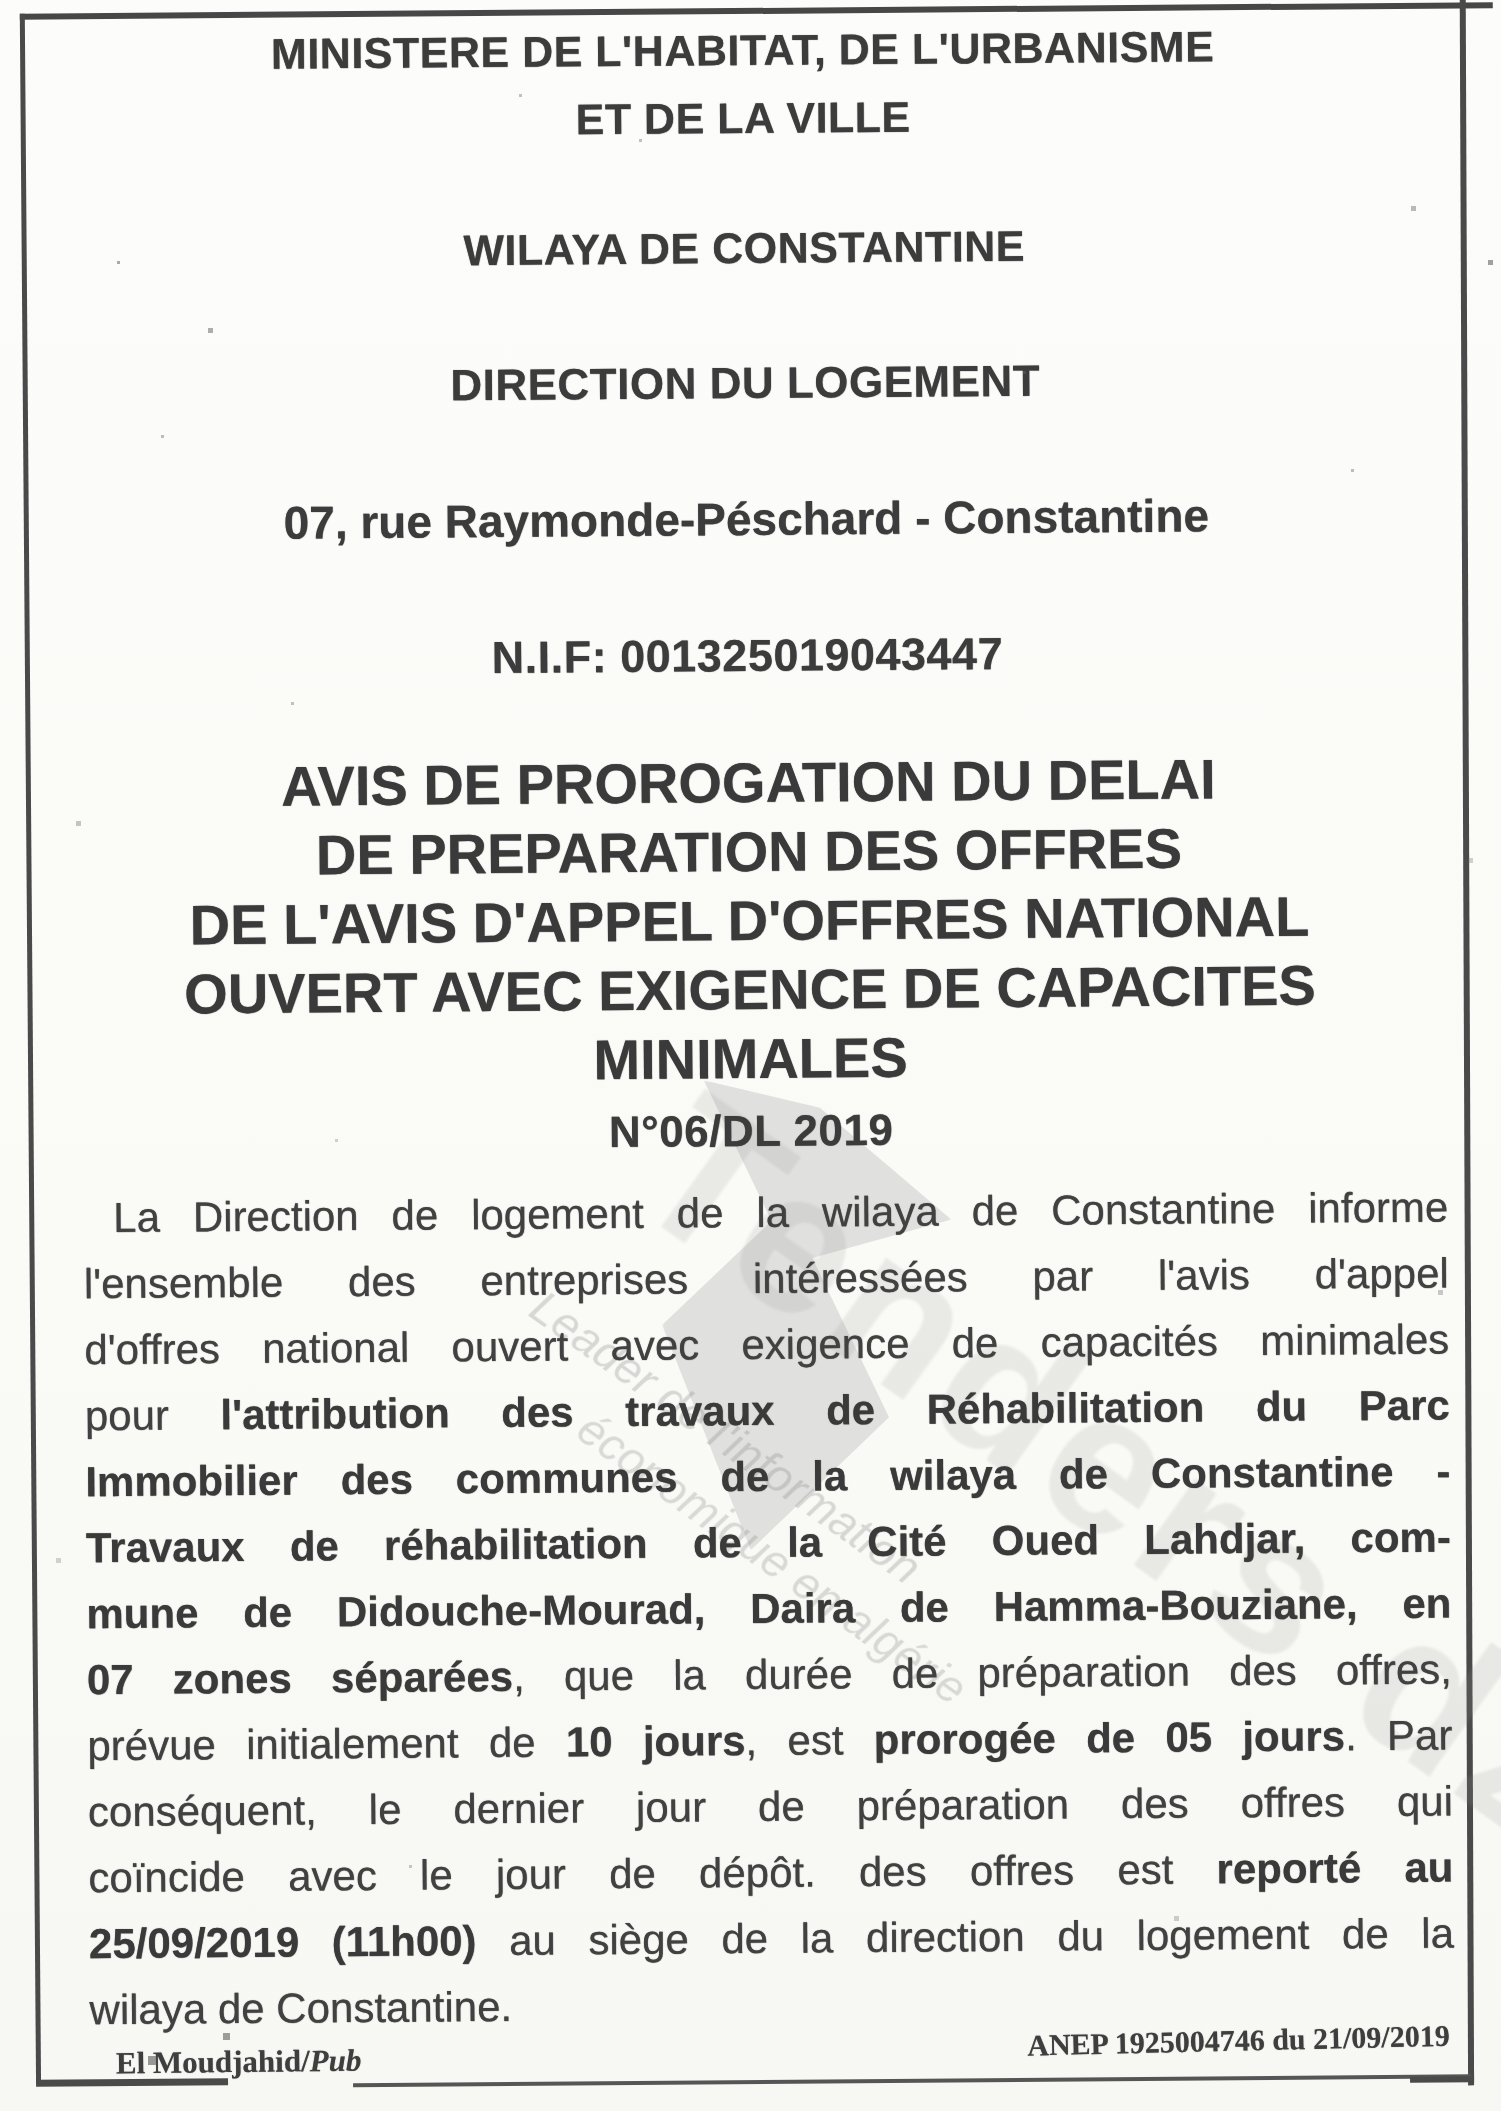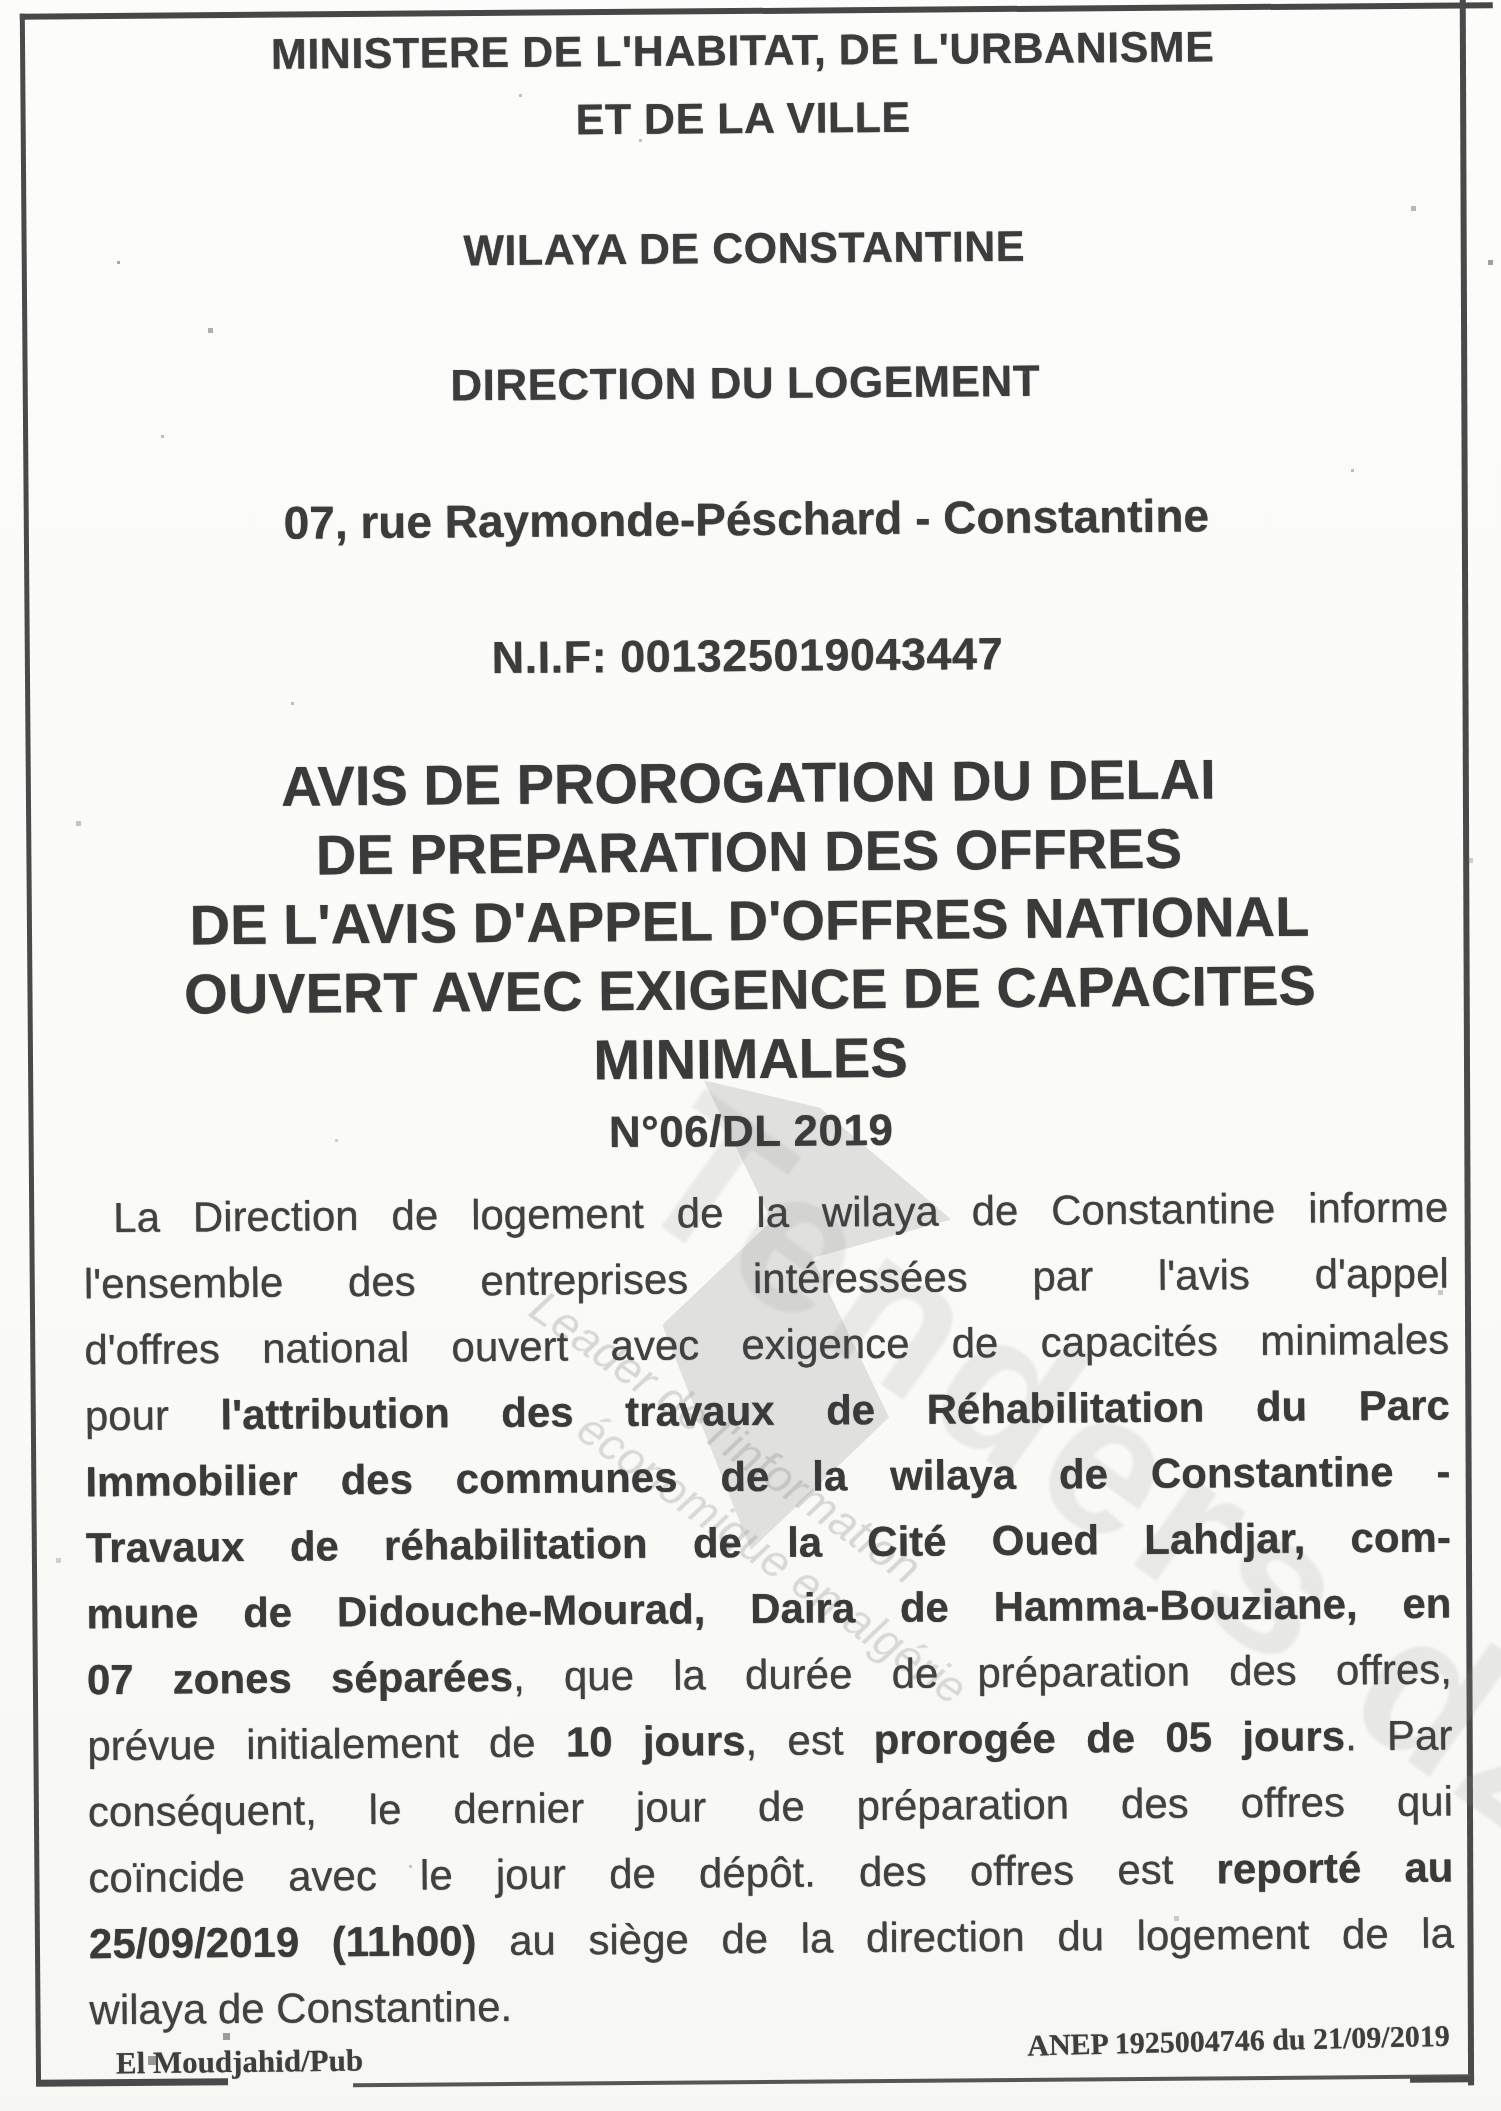--- a/index.html
+++ b/index.html
@@ -31,21 +31,21 @@
   .number{top:1106px;font-size:44px;}
   
   .body{top:1180px;left:82px;width:1365px;text-align:left;font-size:42px;color:#414141;}
   .body-line{height:66px;line-height:66px;white-space:pre;text-align:justify;text-align-last:justify;}
   .body-line.no-just{text-align-last:left;}
   .body-line .bd{font-weight:bold;color:#3a3a3a;}
   
   .foot{position:absolute;z-index:2;font-family:"Liberation Serif","DejaVu Serif",serif;
         font-weight:bold;color:#3e3e3e;text-shadow:0 0 1px rgba(60,60,60,.6);}
   .foot-left{left:108px;top:2040px;font-size:31px;transform:rotate(-0.2deg);}
-  .foot-left .pub{}
+  .foot-left .pub{font-style:italic;}
   .foot-right{left:950px;top:2028px;width:492px;text-align:right;font-size:30px;transform:rotate(-0.9deg);}
   
   .wm{position:absolute;left:300px;top:800px;width:1050px;height:950px;z-index:1;pointer-events:none;}
   .wm-ribbon{position:absolute;left:360px;top:280px;width:290px;height:470px;
      background:rgba(158,158,158,.28);filter:blur(1.5px);
      clip-path:polygon(15% 0%,55% 6%,100% 30%,52% 38%,78% 72%,30% 100%,0% 52%,38% 30%);}
   .wm-brand{position:absolute;left:430px;top:250px;font-size:200px;font-weight:bold;
      letter-spacing:8px;color:rgba(145,145,145,.16);transform:rotate(36deg);transform-origin:0 0;white-space:nowrap;filter:blur(1px);}
   .wm-s1{position:absolute;left:250px;top:478px;font-size:46px;font-style:italic;
      color:rgba(140,140,140,.32);transform:rotate(36deg);transform-origin:0 0;white-space:nowrap;filter:blur(.6px);}

